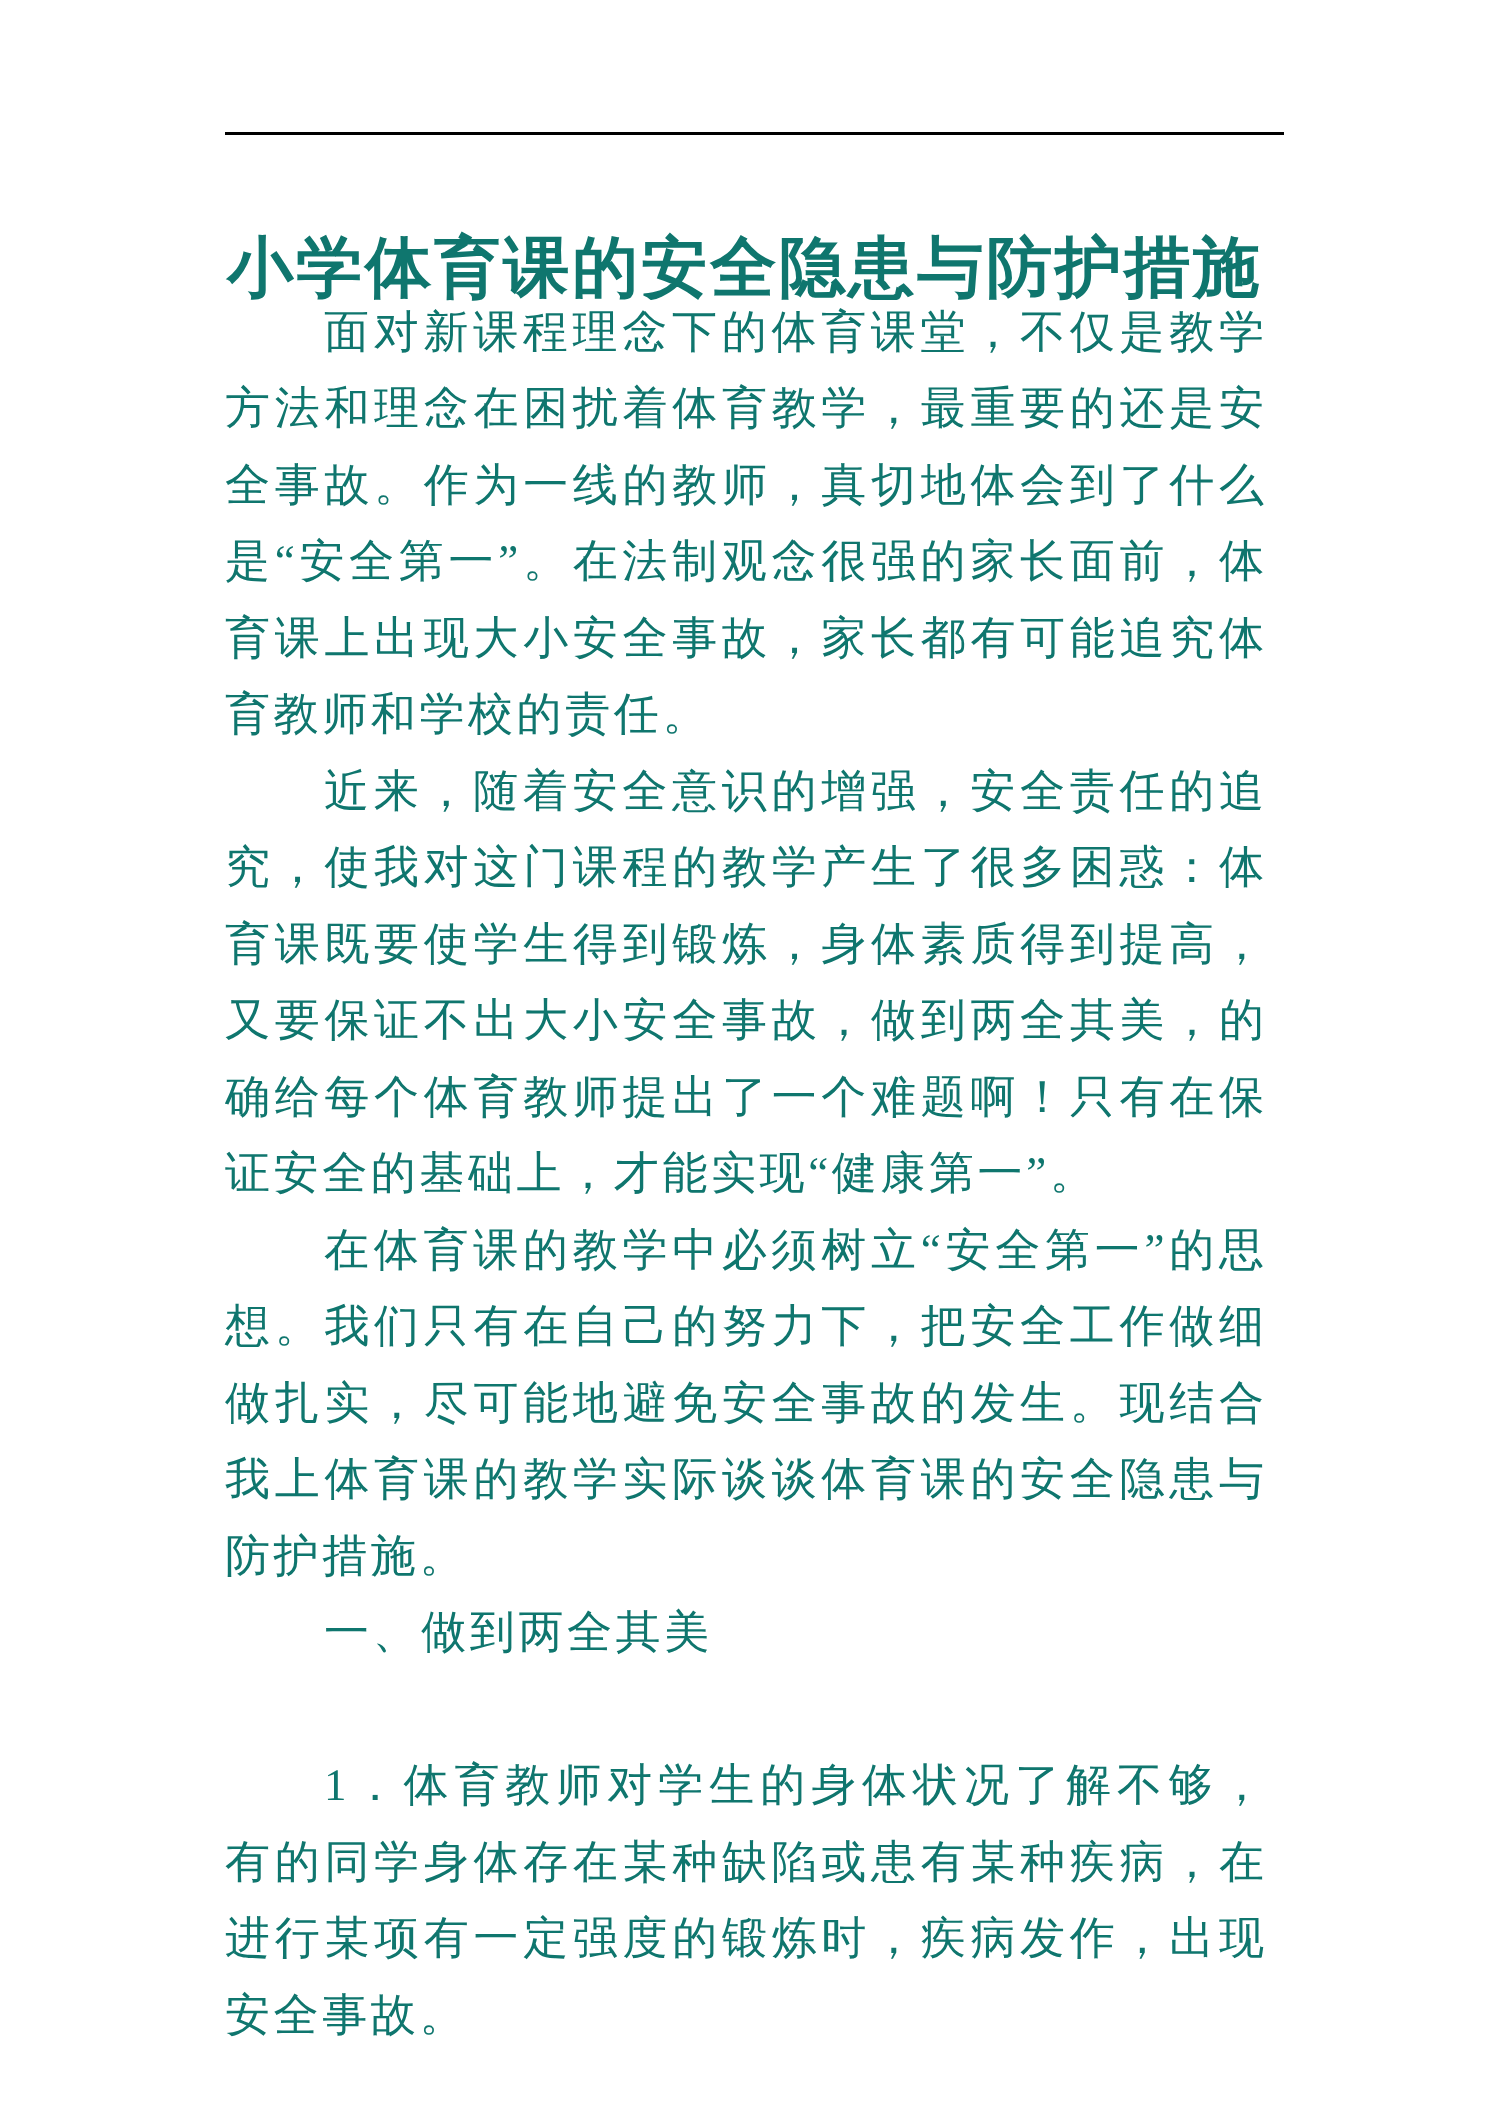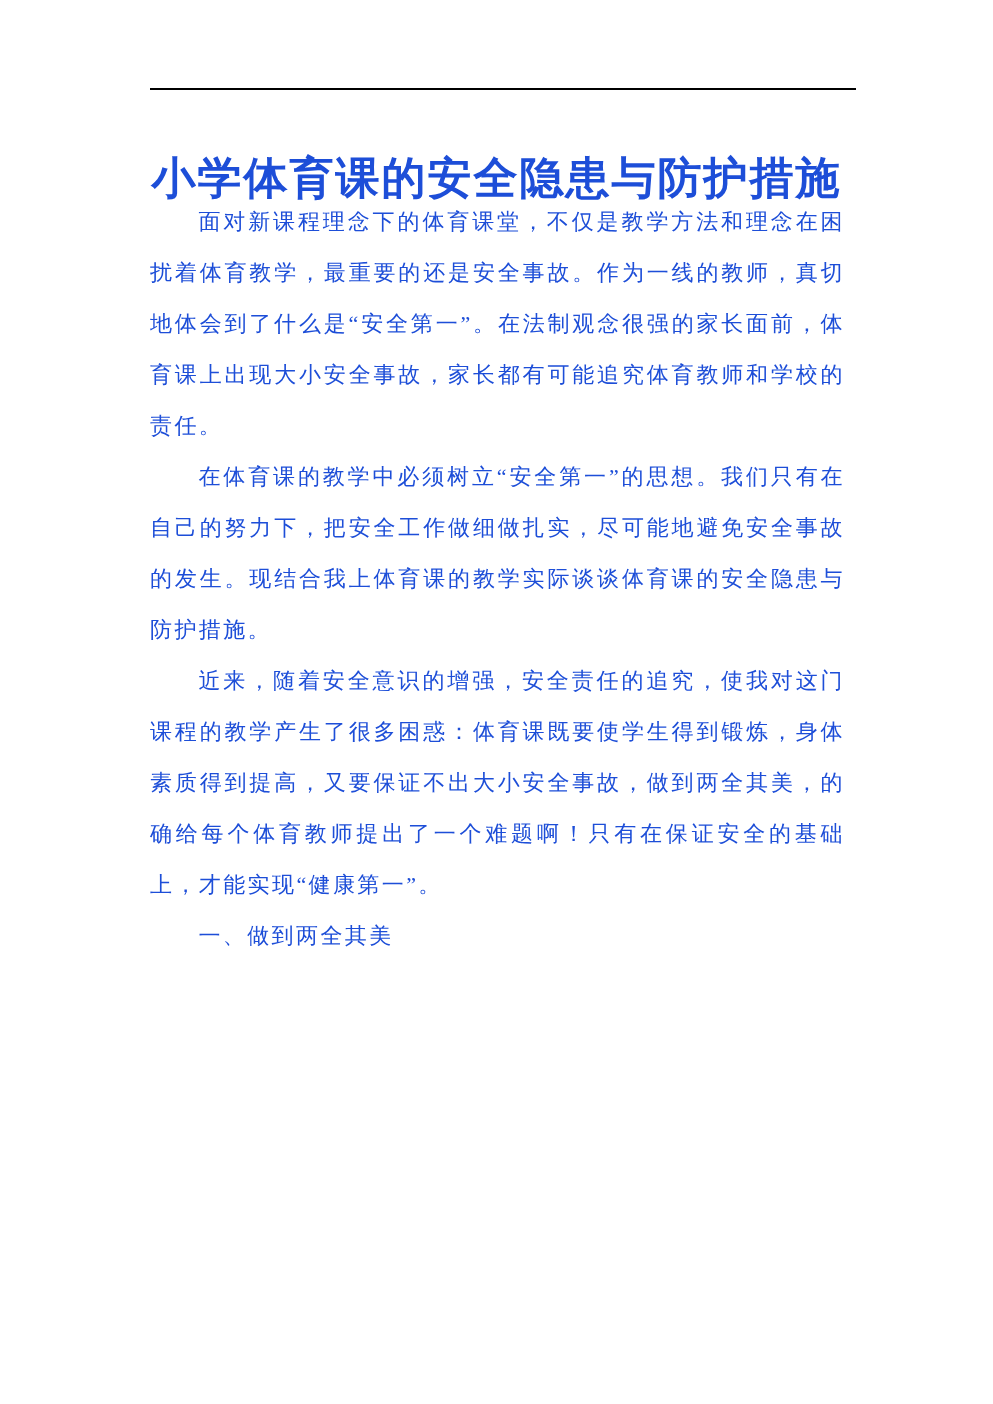--- a/index.html
+++ b/index.html
@@ -7,21 +7,21 @@
     padding: 0;
     background: #ffffff;
   }
   .page {
     position: relative;
     width: 966px;
     height: 1404px;
     background: #ffffff;
     overflow: hidden;
     font-family: "Liberation Serif", "DejaVu Serif", serif;
-    color: #1d4ed8;
+    color: #0f766e;
   }
   .header-rule {
     position: absolute;
     top: 88px;
     left: 150px;
     width: 706px;
     height: 2px;
     background: #000000;
   }
   .doc-title {
@@ -33,21 +33,21 @@
     font-size: 44px;
     font-weight: bold;
     letter-spacing: 2px;
     white-space: nowrap;
   }
   .doc-body {
     position: absolute;
     top: 196px;
     left: 150px;
     width: 695px;
-    font-size: 22px;
+    font-size: 30px;
     line-height: 51px;
     letter-spacing: 2.4px;
     text-align: justify;
     text-justify: inter-character;
   }
   .doc-body p {
     margin: 0;
     padding: 0;
   }
   .doc-body p.indent {
@@ -61,19 +61,20 @@
 <body>
 
 <div class="page">
 
   <div class="header-rule"></div>
 
   <h1 class="doc-title">小学体育课的安全隐患与防护措施</h1>
 
   <div class="doc-body">
     <p class="indent">面对新课程理念下的体育课堂，不仅是教学方法和理念在困扰着体育教学，最重要的还是安全事故。作为一线的教师，真切地体会到了什么是“安全第一”。在法制观念很强的家长面前，体育课上出现大小安全事故，家长都有可能追究体育教师和学校的责任。</p>
+    <p class="indent">近来，随着安全意识的增强，安全责任的追究，使我对这门课程的教学产生了很多困惑：体育课既要使学生得到锻炼，身体素质得到提高，又要保证不出大小安全事故，做到两全其美，的确给每个体育教师提出了一个难题啊！只有在保证安全的基础上，才能实现“健康第一”。</p>
     <p class="indent">在体育课的教学中必须树立“安全第一”的思想。我们只有在自己的努力下，把安全工作做细做扎实，尽可能地避免安全事故的发生。现结合我上体育课的教学实际谈谈体育课的安全隐患与防护措施。</p>
-    <p class="indent">近来，随着安全意识的增强，安全责任的追究，使我对这门课程的教学产生了很多困惑：体育课既要使学生得到锻炼，身体素质得到提高，又要保证不出大小安全事故，做到两全其美，的确给每个体育教师提出了一个难题啊！只有在保证安全的基础上，才能实现“健康第一”。</p>
     <p class="indent">一、做到两全其美</p>
     <p class="blank"></p>
+    <p class="indent">1．体育教师对学生的身体状况了解不够，有的同学身体存在某种缺陷或患有某种疾病，在进行某项有一定强度的锻炼时，疾病发作，出现安全事故。</p>
   </div>
 
 </div>
 
 </body></html>

